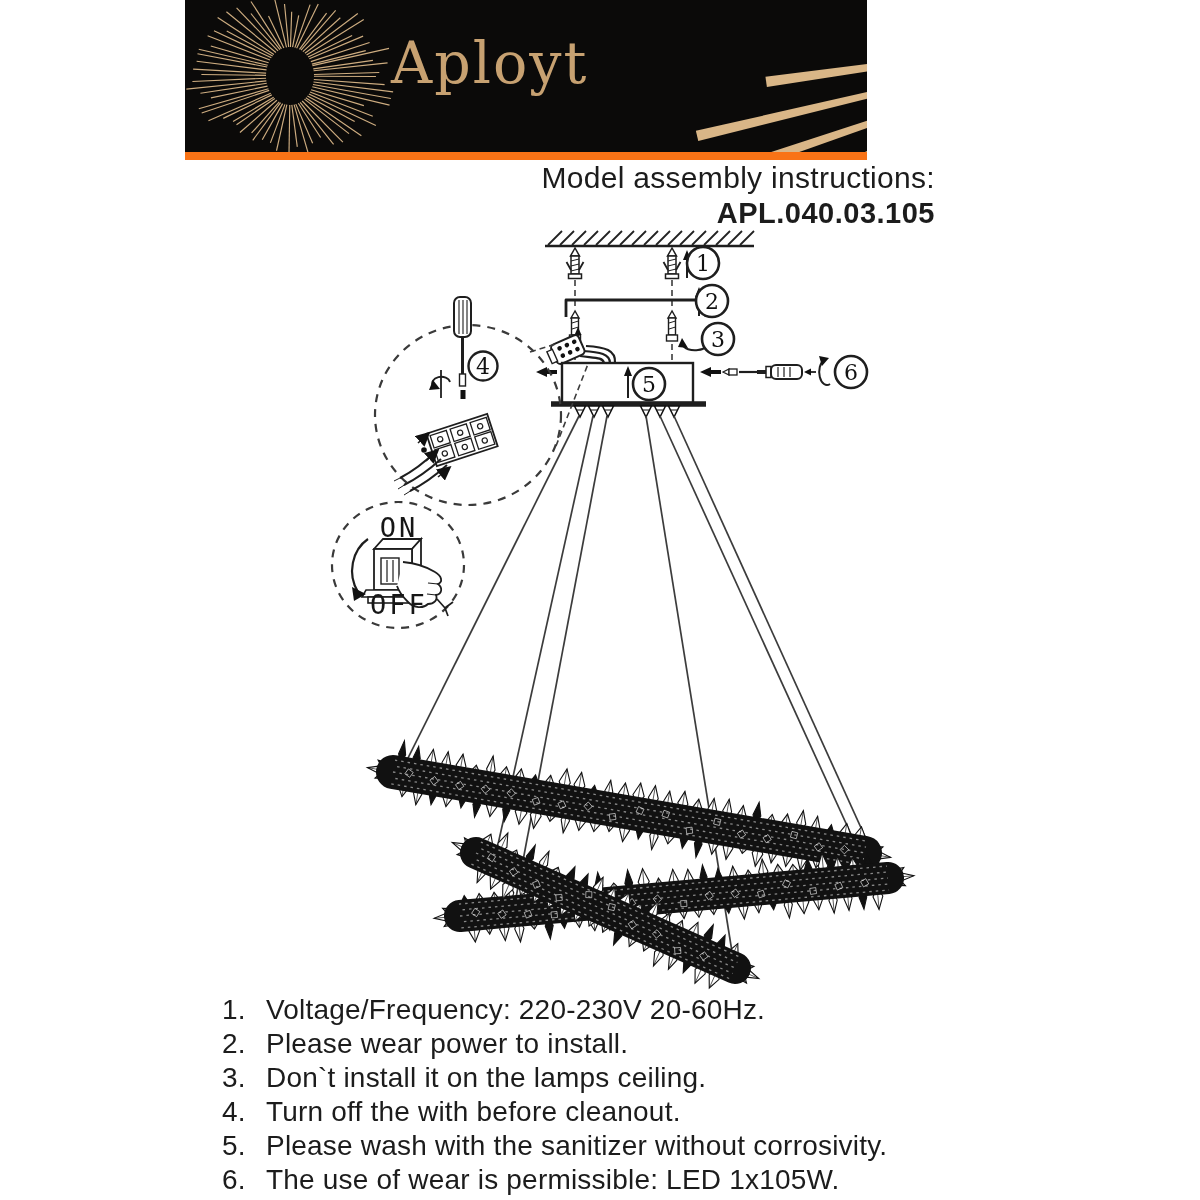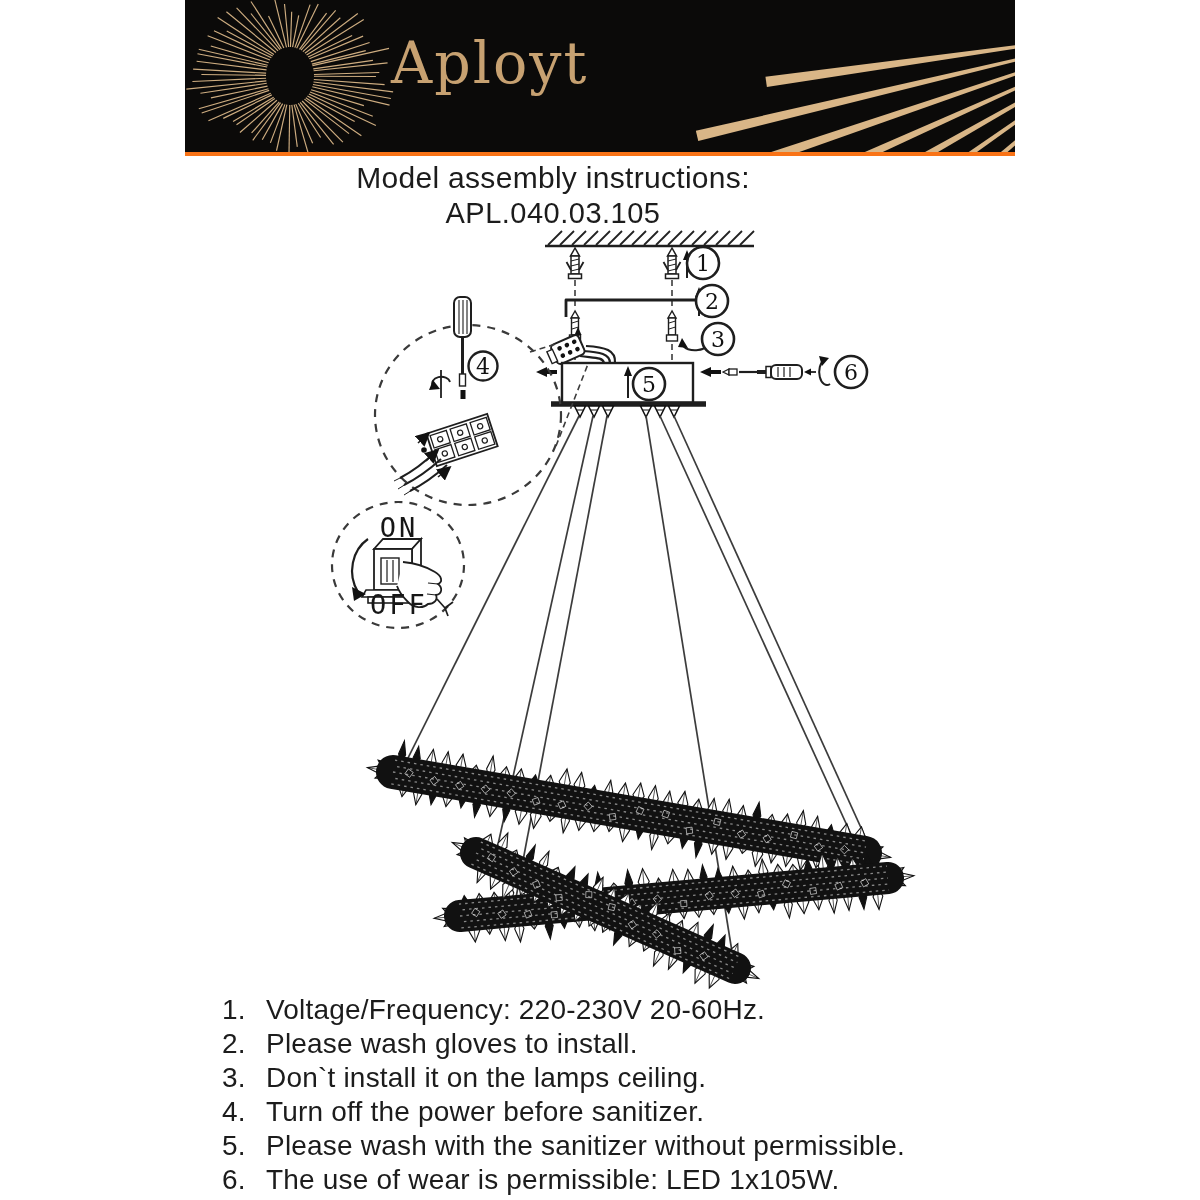--- a/index.html
+++ b/index.html
@@ -1,25 +1,25 @@
 <!DOCTYPE html>
 <html><head>
 <meta charset="utf-8">
 <style>
   html,body{margin:0;padding:0;background:#e8e8e8}
   .page{position:relative;width:1200px;height:1200px;margin:0 auto;background:#ffffff;
         font-family:"Liberation Sans",sans-serif;color:#1c1c1c;overflow:hidden}
-  .banner{position:absolute;left:185px;top:0;width:830px;height:152px;background:#0b0a09;
-          border-bottom:4px solid #f97316;overflow:hidden}
+  .banner{position:absolute;left:185px;top:0;width:682px;height:152px;background:#0b0a09;
+          border-bottom:8px solid #f97316;overflow:hidden}
   .banner svg{position:absolute;left:0;top:0}
   .brand{position:absolute;left:206px;top:30px;font-family:"DejaVu Serif",serif;
          font-size:57px;font-weight:400;color:#c7a171;letter-spacing:2px;white-space:nowrap}
-  .titleblock{position:absolute;left:186px;top:161px;width:734px;text-align:center}
+  .titleblock{position:absolute;left:201px;top:161px;width:734px;text-align:right}
   .title-line{font-size:30px;font-weight:500;letter-spacing:.3px}
-  .model-line{font-size:29px;font-weight:400;margin-top:2px;letter-spacing:.5px}
+  .model-line{font-size:29px;font-weight:700;margin-top:2px;letter-spacing:.5px}
   svg.diagram{position:absolute;left:0;top:0}
   .instructions{position:absolute;left:185px;top:993px;width:860px;font-size:28px;
                 line-height:34px;font-weight:500;letter-spacing:.2px}
   .item{display:flex}
   .item .num{margin-left:37px;width:44px;flex:0 0 auto}
   .item .txt{flex:1}
   .stepnum{font-family:"DejaVu Serif",serif;font-size:22px;fill:#111}
   .onoff{font-family:"DejaVu Sans Mono",monospace;font-size:27px;letter-spacing:3px;fill:#161616}
   .ln{stroke:#1e1e1e;fill:none}
   .wh{fill:#fff;stroke:#1e1e1e}
@@ -757,32 +757,32 @@
     </g>
   </svg>
 
   <div class="instructions">
     <div class="item">
       <span class="num">1.</span>
       <span class="txt">Voltage/Frequency: 220-230V 20-60Hz.</span>
     </div>
     <div class="item">
       <span class="num">2.</span>
-      <span class="txt">Please wash gloves to install.</span>
+      <span class="txt">Please wear power to install.</span>
     </div>
     <div class="item">
       <span class="num">3.</span>
       <span class="txt">Don`t install it on the lamps ceiling.</span>
     </div>
     <div class="item">
       <span class="num">4.</span>
-      <span class="txt">Turn off the power before sanitizer.</span>
+      <span class="txt">Turn off the with before cleanout.</span>
     </div>
     <div class="item">
       <span class="num">5.</span>
-      <span class="txt">Please wash with the sanitizer without permissible.</span>
+      <span class="txt">Please wash with the sanitizer without corrosivity.</span>
     </div>
     <div class="item">
       <span class="num">6.</span>
       <span class="txt">The use of wear is permissible: LED 1x105W.</span>
     </div>
   </div>
 </div>
 
 </body></html>

